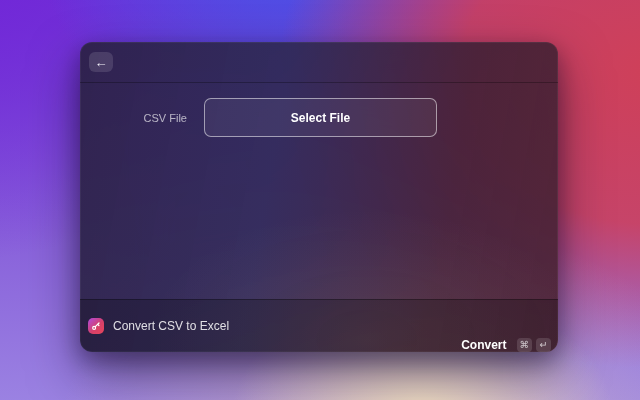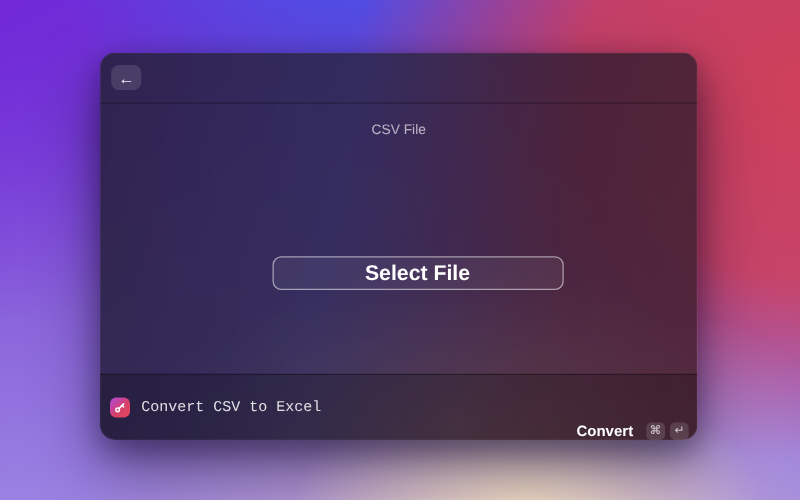--- a/index.html
+++ b/index.html
@@ -45,51 +45,51 @@
   }
   .back-btn {
     width:24px; height:20px; border:none; border-radius:6px;
     background:rgba(255,255,255,0.12);
     color:#f2f0f7; font-size:13px; line-height:1;
     display:flex; align-items:center; justify-content:center;
     cursor:pointer; font-family:"Liberation Sans", sans-serif;
   }
 
   .body { flex:1 1 auto; padding-top:15px; }
-  .form-row { display:flex; align-items:center;flex-direction:column; }
+  .form-row { display:flex; align-items:center; }
   .form-label {
     flex:0 0 107px; text-align:right;
     font-size:11px; color:rgba(255,255,255,0.65);
   }
   .select-file-btn {
-    margin-left:30px;
-    width:233px; height:27px;
+    margin-left:17px;
+    width:233px; height:39px;
     border-radius:7px;
     border:1px solid rgba(255,255,255,0.52);
     background:rgba(255,255,255,0.06);
-    color:#ffffff; font-size:17px; font-weight:600;
+    color:#ffffff; font-size:12px; font-weight:600;
     font-family:"Liberation Sans", sans-serif;
     cursor:pointer;
   }
 
   .footer {
     flex:0 0 26px;
     display:flex; align-items:center; justify-content:space-between;
     padding:0 7px 0 8px;
     background:rgba(0,0,0,0.22);
     border-top:1px solid rgba(0,0,0,0.30);
   }
   .footer-left { display:flex; align-items:center; }
   .ext-icon {
     width:16px; height:16px; border-radius:5px;
     background:linear-gradient(135deg, #b04ae0 0%, #d6406a 55%, #e8455a 100%);
     display:flex; align-items:center; justify-content:center;
     flex:0 0 auto;
   }
-  .cmd-name { margin-left:9px; font-size:12px; color:rgba(255,255,255,0.85);font-family:Liberation Mono, monospace; }
+  .cmd-name { margin-left:9px; font-size:12px; color:rgba(255,255,255,0.85); }
 
   .footer-right {
     display:flex; align-items:center; gap:4px;
     cursor:pointer; border:none; background:none;
     font-family:"Liberation Sans", sans-serif;
     margin-top:38px;
   }
   .action-label { font-size:12px; font-weight:600; color:#ffffff; margin-right:6px; }
   .key-badge {
     min-width:15px; height:14px; padding:0 3px;

